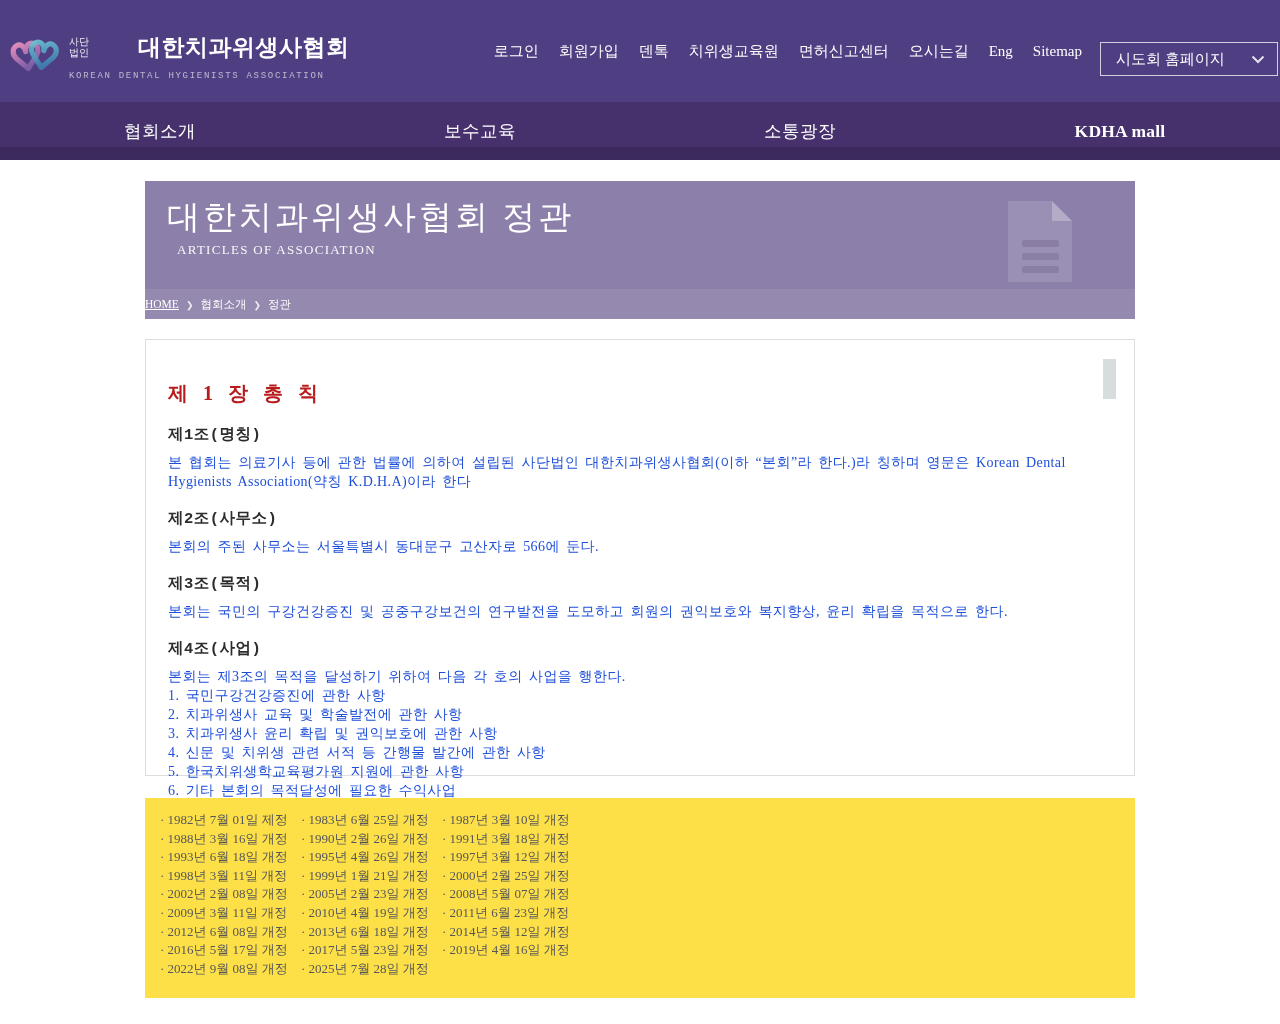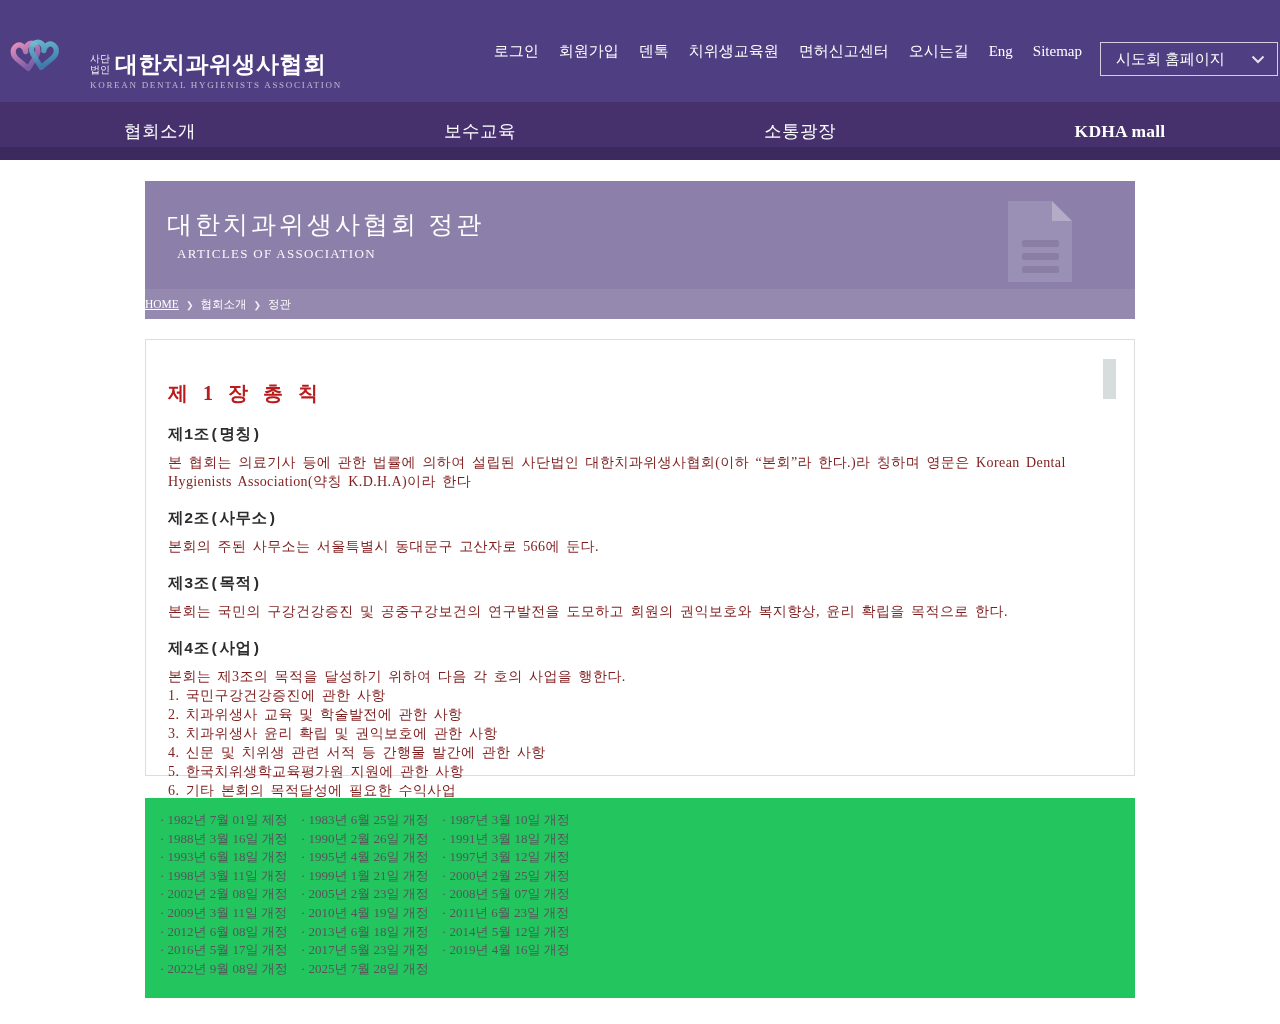--- a/index.html
+++ b/index.html
@@ -4,57 +4,57 @@
 <style>
   * { box-sizing: border-box; }
   html,body { margin:0; padding:0; }
   body {
     width:1280px; height:1024px; background:#ffffff;
     font-family:"Liberation Serif", serif;
     overflow:hidden;
   }
   
   .site-header { position:relative; height:102px; background:#4f3e82; }
-  .brand { position:absolute; left:8px; top:34px; display:flex; align-items:flex-end; gap:22px; cursor:pointer; text-decoration:none; }
+  .brand { position:absolute; left:8px; top:34px; display:flex; align-items:flex-start; gap:1px; cursor:pointer; text-decoration:none; }
   .brand-hearts { width:60px; height:56px; flex:0 0 auto; }
   .brand-textcol { display:flex; flex-direction:column; }
   .brand-row { display:flex; align-items:center; }
   .org-type { font-family:"Liberation Sans", sans-serif; font-size:10px; line-height:11px; color:#ffffff; opacity:.92; margin-right:5px; text-align:center; }
-  .brand-ko { font-family:"Liberation Sans", sans-serif; font-size:23px; font-weight:bold; color:#ffffff; letter-spacing:.5px; line-height:26px; }
-  .brand-en { font-family:Liberation Serif, serif; font-size:9px; letter-spacing:1.7px; color:rgba(255,255,255,.62); margin-top:3px; }
+  .brand-ko { font-family:"Liberation Sans", sans-serif; font-size:23px; font-weight:bold; color:#ffffff; letter-spacing:.5px; line-height:26px;margin-left:44px; }
+  .brand-en { font-family:Liberation Mono, monospace; font-size:9px; letter-spacing:1.7px; color:rgba(255,255,255,.62); margin-top:11px; }
   .util-nav { position:absolute; right:198px; top:0; height:102px; display:flex; align-items:center; gap:20px; }
   .util-item { color:#ffffff; font-size:15px; text-decoration:none; cursor:pointer; white-space:nowrap; }
   .region-select { position:absolute; right:2px; top:42px; width:178px; height:34px;
     border:1px solid rgba(255,255,255,.75); display:flex; align-items:center; justify-content:space-between;
     padding:0 12px 0 15px; color:#ffffff; font-size:15px; cursor:pointer; }
   
   .main-nav { height:58px; display:flex;
     background:linear-gradient(to bottom,#46316d 0,#46316d 45px,#3c2a5f 45px,#3c2a5f 100%); }
   .main-nav-item { flex:1; display:flex; align-items:center; justify-content:center;
     color:#ffffff; font-size:17.5px; letter-spacing:.5px; text-decoration:none; cursor:pointer; }
   .main-nav-item.kdha { font-weight:bold; letter-spacing:.2px; }
   
   .banner { position:relative; width:990px; height:138px; margin:21px 0 0 145px; background:#8c7fa9; color:#fff; }
-  .banner-title { margin:0; padding:30px 0 0 22px; font-size:25px; font-weight:normal; letter-spacing:3px; line-height:1.1; }
+  .banner-title { margin:0; padding:18px 0 0 22px; font-size:33px; font-weight:normal; letter-spacing:3px; line-height:1.1; }
   .banner-sub { padding:7px 0 0 32px; font-size:13px; letter-spacing:1.3px; color:rgba(255,255,255,.95); }
   .doc-icon { position:absolute; right:50px; top:12px; }
   .banner-strip { position:absolute; left:0; right:0; bottom:0; height:30px; background:rgba(255,255,255,.08);
     display:flex; align-items:center; justify-content:flex-start; padding-right:12px; font-size:11.5px; }
   .crumb { color:#ffffff; text-decoration:none; cursor:pointer; }
   .crumb.home { text-decoration:underline; }
   .crumb-sep { color:rgba(255,255,255,.85); font-size:9px; margin:0 7px; line-height:1; }
   
   .content-box { position:relative; width:990px; height:437px; margin:20px 0 0 145px;
     border:1px solid #dddddd; background:#ffffff; padding:26px 22px 0; }
   .scroll-thumb { position:absolute; top:19px; right:18px; width:13px; height:40px; background:#d7dcdd; cursor:grab; }
   .chapter { margin:14px 0 0; font-size:20px; font-weight:bold; color:#b91c1c; letter-spacing:5px; }
   .sec-h { font-size:15.5px; color:#2c2c2c; font-weight:bold; margin:17px 0 8px; letter-spacing:.5px;font-family:Liberation Mono, monospace; }
-  .sec-p { font-size:14px; color:#7f1d1d; line-height:19px; margin:0; letter-spacing:.4px; word-spacing:2.5px; }
+  .sec-p { font-size:14px; color:#1d4ed8; line-height:19px; margin:0; letter-spacing:.4px; word-spacing:2.5px; }
   
-  .revisions { width:990px; height:200px; margin:22px 0 0 145px; background:#22c55e;
+  .revisions { width:990px; height:200px; margin:22px 0 0 145px; background:#fde047;
     padding:13px 0 0 15px; display:grid; grid-template-columns:141px 141px 160px;
     align-content:start; justify-content:start; }
   .rev-entry { font-size:13px; color:#56565a; line-height:18.6px; white-space:nowrap; }
 </style>
 </head>
 <body>
 
 <div>
 
   <header class="site-header">

